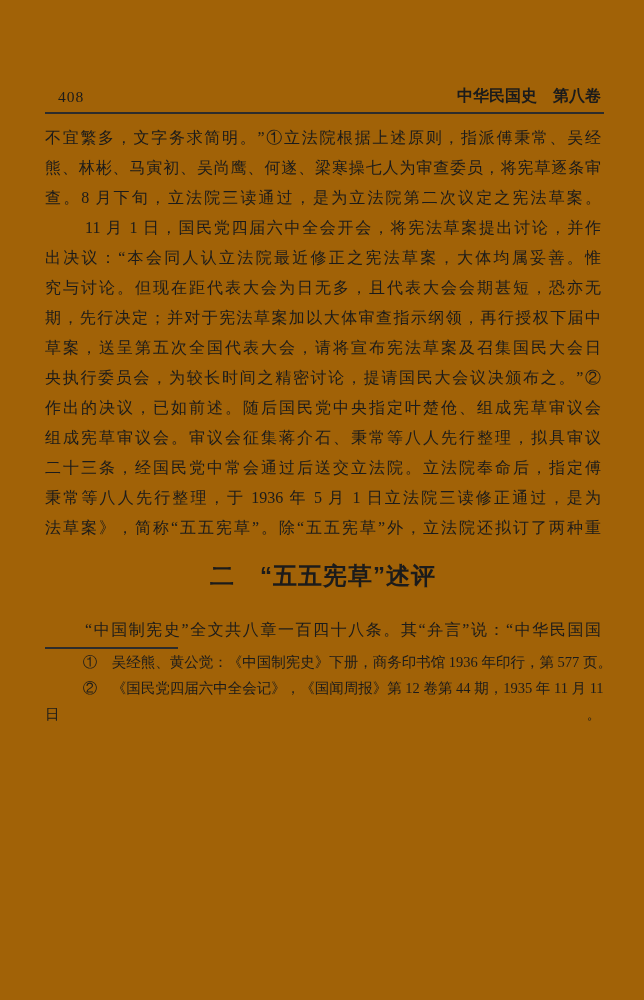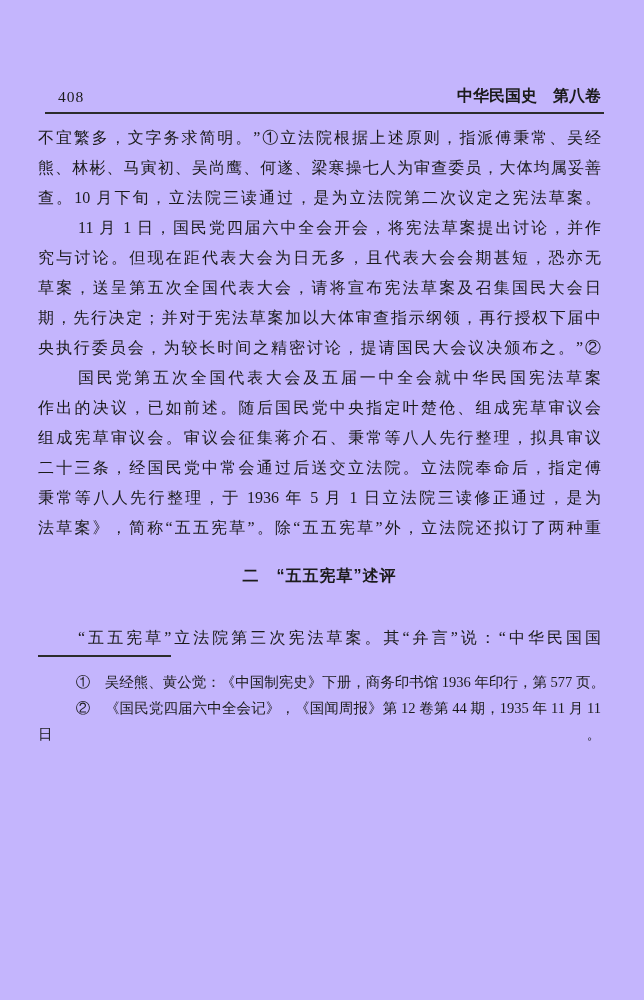--- a/index.html
+++ b/index.html
@@ -1,63 +1,63 @@
 <!DOCTYPE html>
 <html lang="zh"><head>
 <meta charset="utf-8">
 <style>
   html,body{margin:0;padding:0;background:#e8e8e8;}
   .page{
     position:relative;
     width:644px;height:1000px;
     margin:0 auto;
-    background:#c4b5fd;
+    background:#a16207;
     color:#1b1b1b;
     font-family:"Liberation Serif","DejaVu Serif",serif;
     overflow:hidden;
   }
   .header{
     position:absolute;top:86px;left:45px;right:43px;height:22px;
     font-size:16px;
   }
   .pagenum{position:absolute;left:13px;top:2px;letter-spacing:1px;font-size:15.5px;}
   .booktitle{
     position:absolute;left:0;right:0;top:0;text-align:right;
     font-family:"Liberation Sans","DejaVu Sans",sans-serif;
     font-weight:bold;font-size:16px;
   }
   .hrule{
     position:absolute;top:112px;left:45px;right:40px;
     border-top:2px solid #2c2c2c;
   }
   .content{
-    position:absolute;top:123px;left:38px;right:43px;
+    position:absolute;top:123px;left:45px;right:43px;
   }
   .line{
     font-size:16px;line-height:30px;height:30px;
     text-align:justify;text-align-last:justify;
     text-justify:inter-character;
     white-space:nowrap;
   }
   .ind{text-indent:2.5em;}
   .endline{text-align-last:left;}
   .heading{
-    margin:18px 0 32px 0;
+    margin:18px 0 24px 0;
     height:30px;line-height:30px;
     text-align:center;
     font-family:"Liberation Sans","DejaVu Sans",sans-serif;
-    font-weight:bold;font-size:16px;
+    font-weight:bold;font-size:24px;
     letter-spacing:1px;
   }
   .fnrule{
     margin-top:2px;
     width:133px;
     border-top:2px solid #2c2c2c;
   }
-  .footnotes{margin-top:12px;}
+  .footnotes{}
   .fn{
     font-size:14.5px;line-height:26px;height:26px;
     text-align:justify;text-align-last:justify;
     text-justify:inter-character;
     white-space:nowrap;
   }
   .fn-ind{text-indent:2.6em;}
 </style>
 </head>
 <body>
@@ -66,39 +66,39 @@
 
   <div class="header">
     <span class="pagenum">408</span>
     <span class="booktitle">中华民国史　第八卷</span>
   </div>
   <div class="hrule"></div>
 
   <div class="content">
 
     <div class="line">不宜繁多，文字务求简明。”①立法院根据上述原则，指派傅秉常、吴经</div>
-    <div class="line">熊、林彬、马寅初、吴尚鹰、何遂、梁寒操七人为审查委员，大体均属妥善</div>
-    <div class="line">查。10 月下旬，立法院三读通过，是为立法院第二次议定之宪法草案。</div>
+    <div class="line">熊、林彬、马寅初、吴尚鹰、何遂、梁寒操七人为审查委员，将宪草逐条审</div>
+    <div class="line">查。8 月下旬，立法院三读通过，是为立法院第二次议定之宪法草案。</div>
 
     <div class="line ind">11 月 1 日，国民党四届六中全会开会，将宪法草案提出讨论，并作</div>
+    <div class="line">出决议：“本会同人认立法院最近修正之宪法草案，大体均属妥善。惟</div>
     <div class="line">究与讨论。但现在距代表大会为日无多，且代表大会会期甚短，恐亦无</div>
+    <div class="line">期，先行决定；并对于宪法草案加以大体审查指示纲领，再行授权下届中</div>
     <div class="line">草案，送呈第五次全国代表大会，请将宣布宪法草案及召集国民大会日</div>
-    <div class="line">期，先行决定；并对于宪法草案加以大体审查指示纲领，再行授权下届中</div>
     <div class="line">央执行委员会，为较长时间之精密讨论，提请国民大会议决颁布之。”②</div>
 
-    <div class="line ind">国民党第五次全国代表大会及五届一中全会就中华民国宪法草案</div>
     <div class="line">作出的决议，已如前述。随后国民党中央指定叶楚伧、组成宪草审议会</div>
     <div class="line">组成宪草审议会。审议会征集蒋介石、秉常等八人先行整理，拟具审议</div>
     <div class="line">二十三条，经国民党中常会通过后送交立法院。立法院奉命后，指定傅</div>
     <div class="line">秉常等八人先行整理，于 1936 年 5 月 1 日立法院三读修正通过，是为</div>
     <div class="line">法草案》，简称“五五宪草”。除“五五宪草”外，立法院还拟订了两种重</div>
 
     <div class="heading">二　“五五宪草”述评</div>
 
-    <div class="line ind">“五五宪草”立法院第三次宪法草案。其“弁言”说：“中华民国国</div>
+    <div class="line ind">“中国制宪史”全文共八章一百四十八条。其“弁言”说：“中华民国国</div>
 
     <div class="fnrule"></div>
 
     <div class="footnotes">
       <div class="fn fn-ind endline">①　吴经熊、黄公觉：《中国制宪史》下册，商务印书馆 1936 年印行，第 577 页。</div>
       <div class="fn fn-ind">②　《国民党四届六中全会记》，《国闻周报》第 12 卷第 44 期，1935 年 11 月 11</div>
       <div class="fn endline">日。</div>
     </div>
 
   </div>

